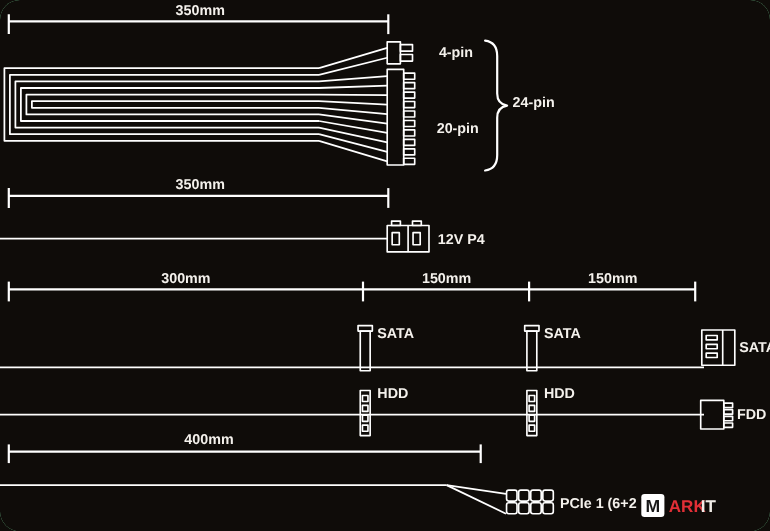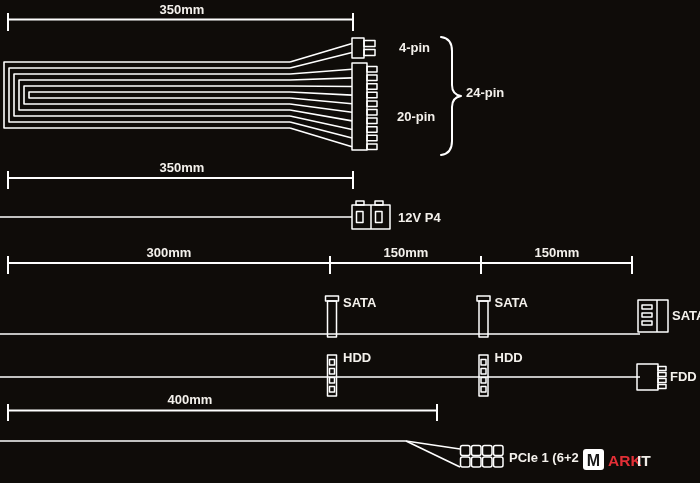--- a/index.html
+++ b/index.html
@@ -1,16 +1,16 @@
 <!DOCTYPE html>
 <html><head>
 <meta charset="utf-8">
 <style>
   html,body{margin:0;padding:0;background:#0f0c09;}
-  .stage{position:relative;width:700px;height:483px;background:#86efac;overflow:hidden;}
+  .stage{position:relative;width:700px;height:483px;background:#86efac;overflow:hidden;border-radius:18px;}
   svg{display:block;}
   .w  {stroke:#ffffff;fill:none;stroke-width:1.6;stroke-linejoin:round;}
   .w2 {stroke:#ffffff;fill:none;stroke-width:2;stroke-linejoin:round;}
   .pin{stroke:#ffffff;fill:none;stroke-width:1.5;stroke-linejoin:round;}
   .lbl {fill:#f4f1ec;font:700 13px "Liberation Sans",sans-serif;}
   .meas{fill:#f4f1ec;font:700 13px "Liberation Sans",sans-serif;text-anchor:middle;}
   .wm-m {fill:#181818;font:700 16px "Liberation Sans",sans-serif;text-anchor:middle;}
   .wm-r {fill:#e22f36;font:700 15.5px "Liberation Sans",sans-serif;}
   .wm-w {fill:#efece7;font:700 15.5px "Liberation Sans",sans-serif;}
 </style>

